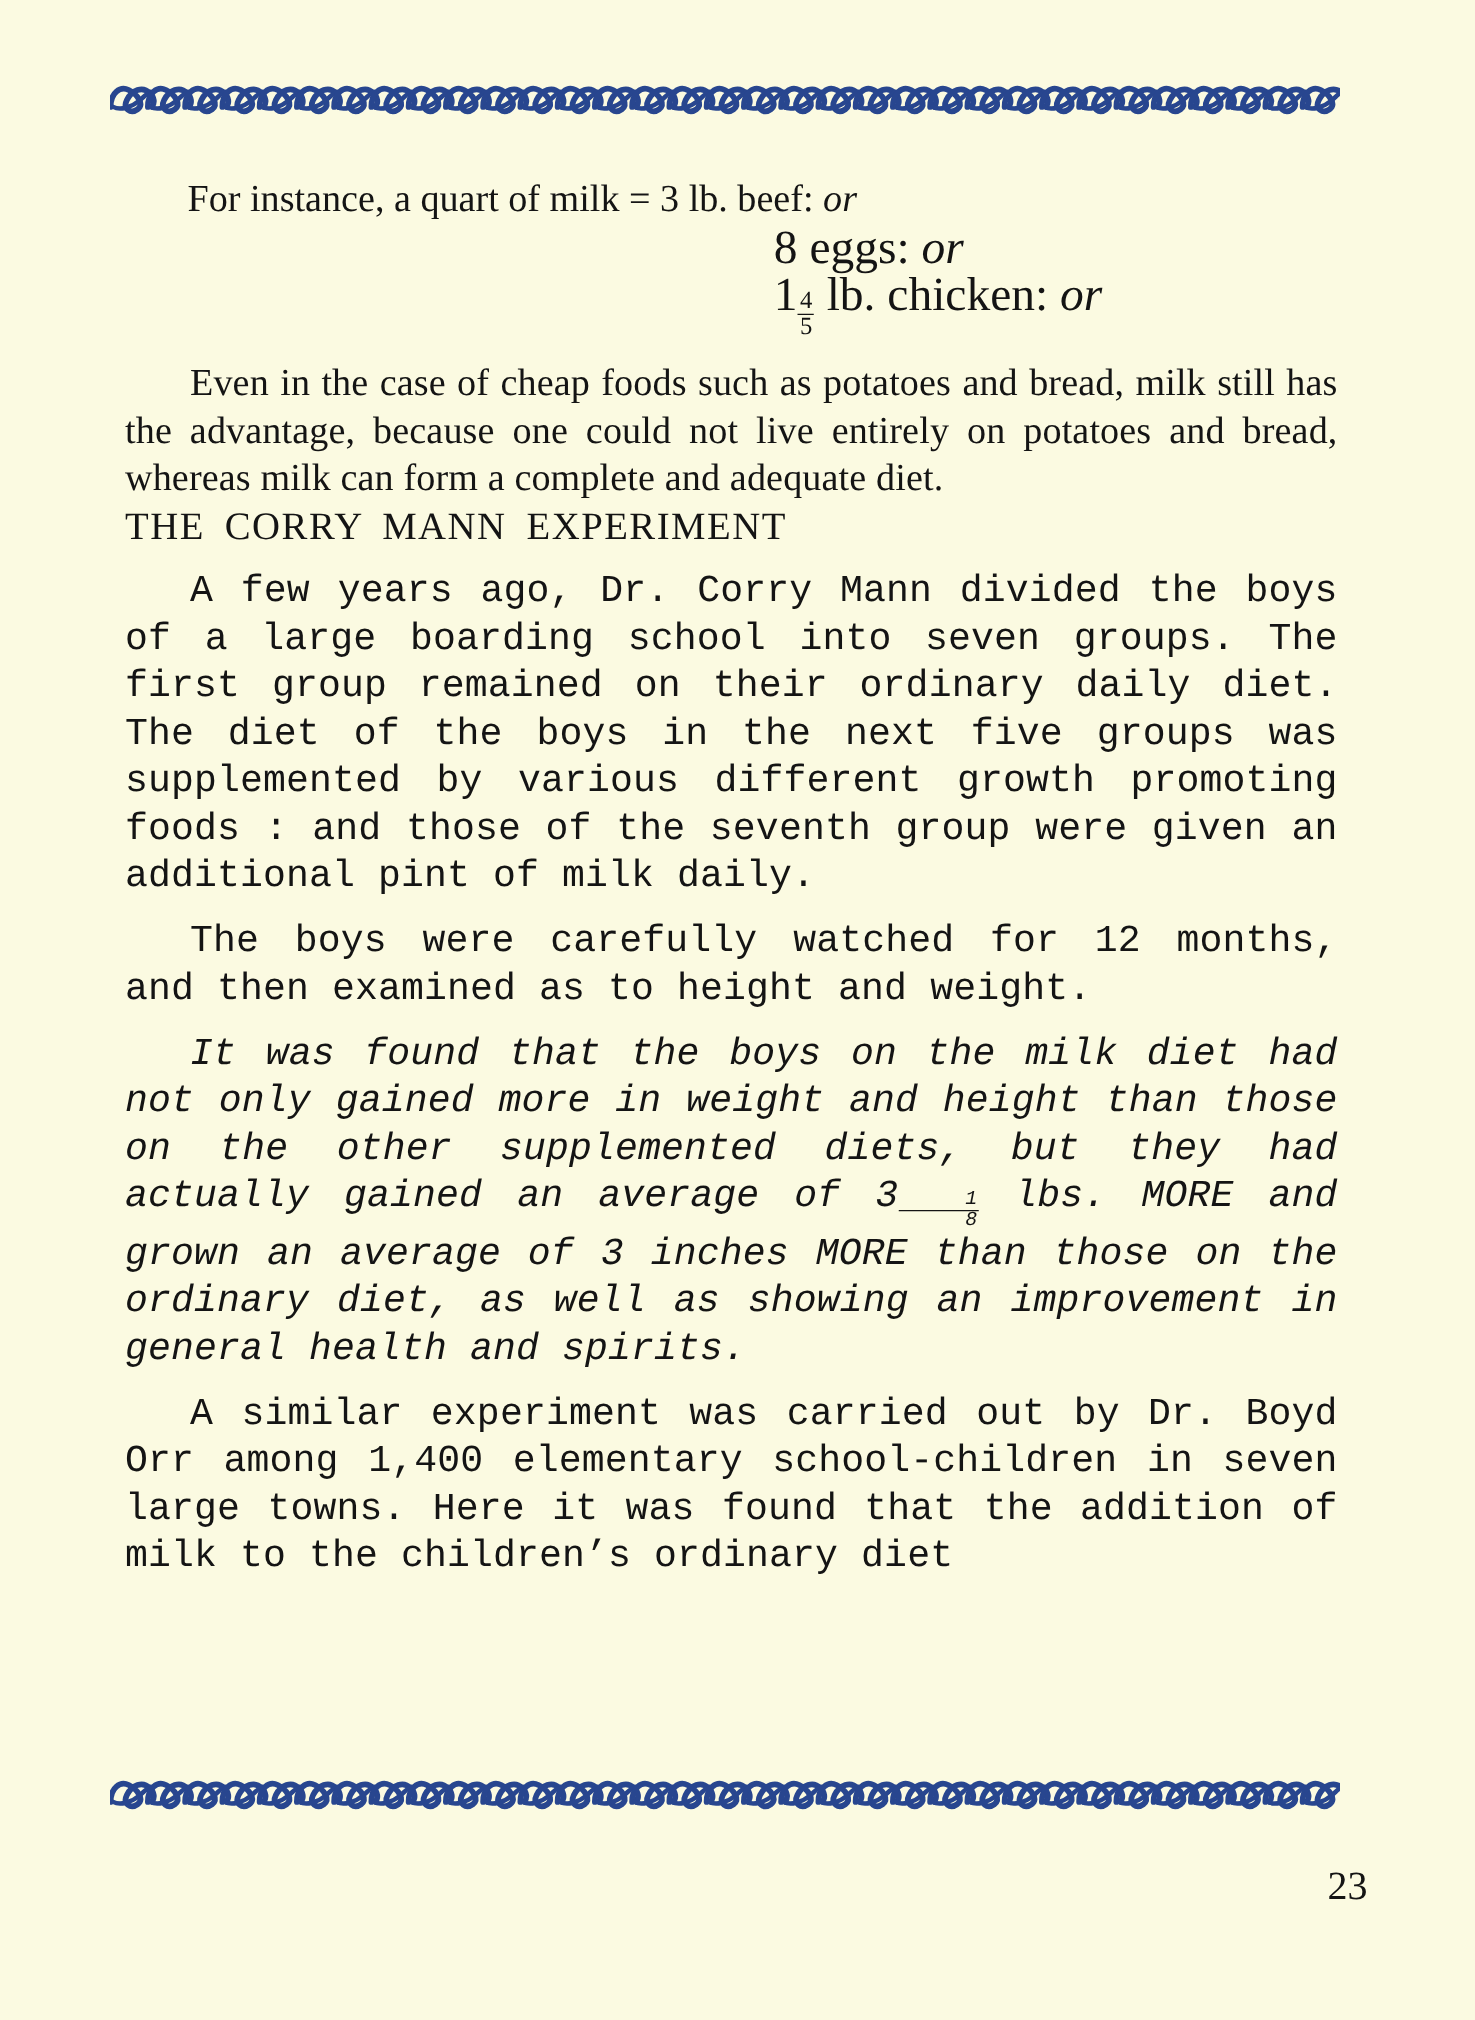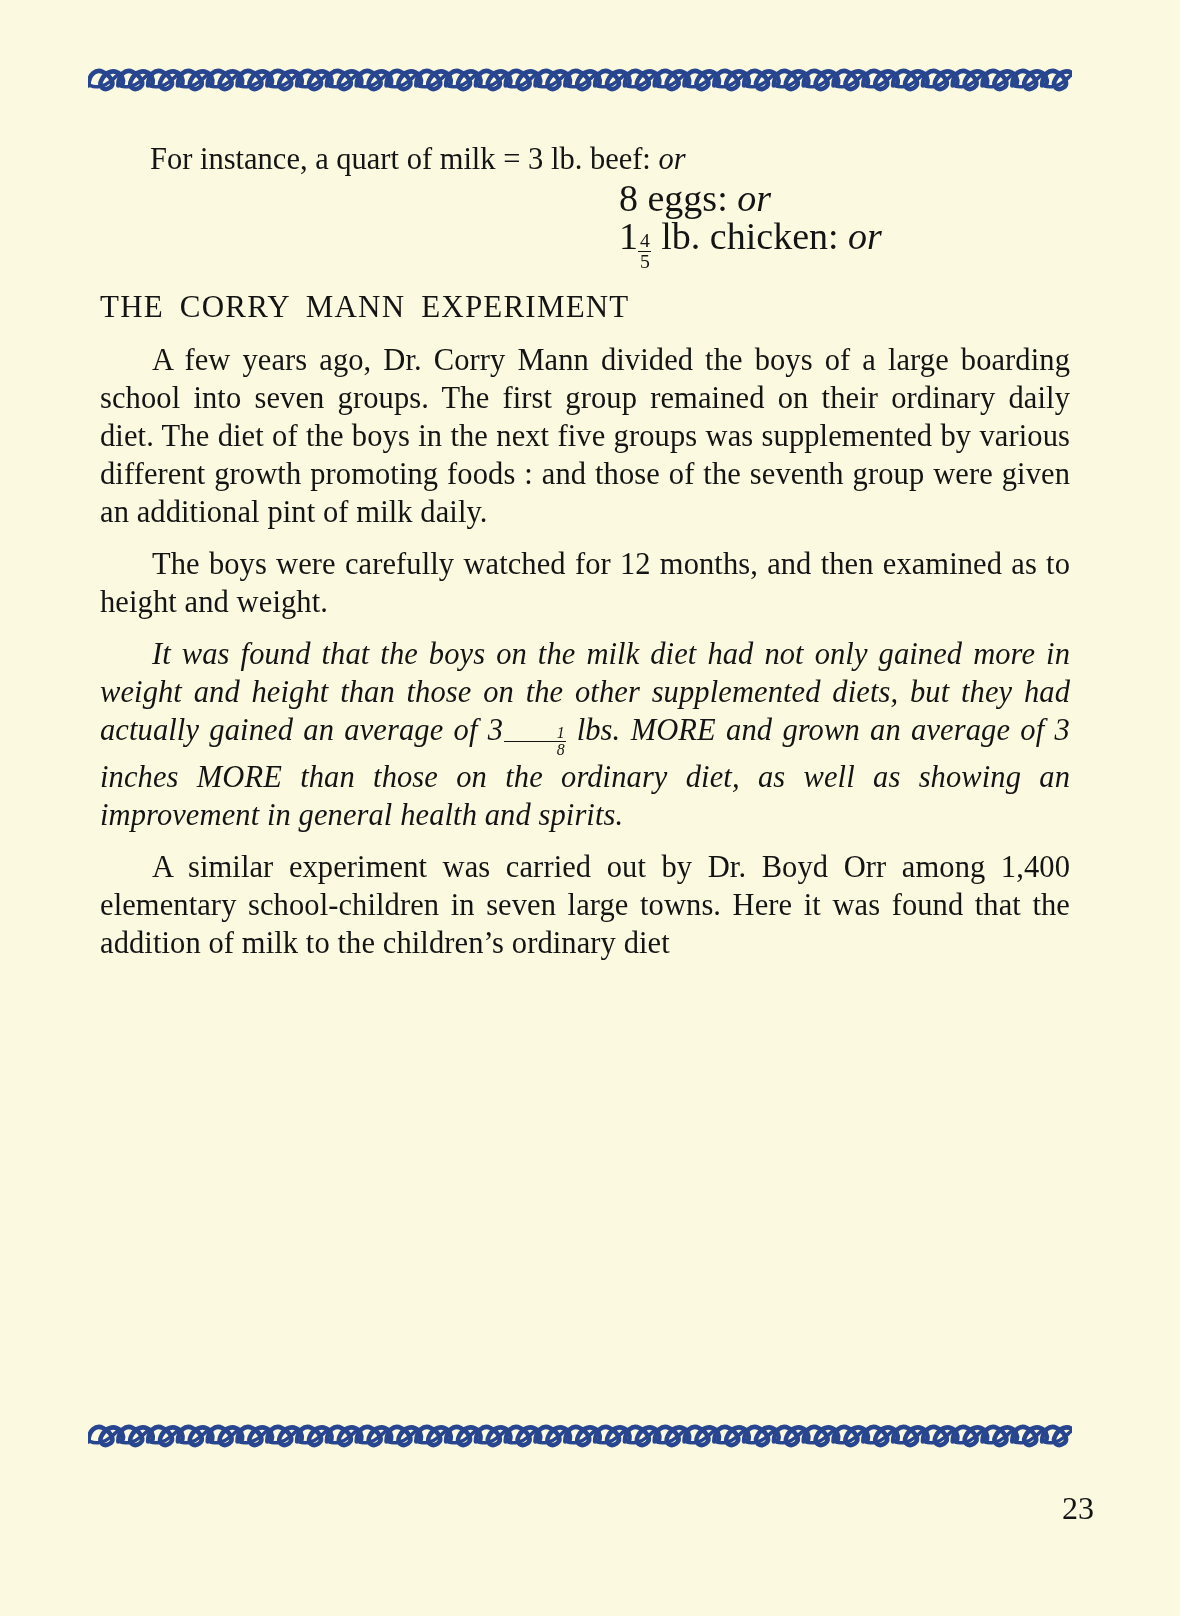--- a/index.html
+++ b/index.html
@@ -117,21 +117,21 @@
     word-spacing: 7px;
     margin: 0;
     padding: 0;
     line-height: 40px;
     text-align: left;
   }
 
   .section-gap-before { margin-top: 58px; }
   .section-gap-after  { margin-top: 14px; }
 
-  .para-gap { margin-top: 14px; }
+  .para-gap { margin-top: 14px; font-family: Liberation Mono, monospace; }
 
   .page-number {
     position: absolute;
     right: 86px;
     top: 1489px;
     font-size: 32px;
     line-height: 38px;
     text-align: right;
   }
 </style>
@@ -299,20 +299,21 @@
         <div class="item">
           <span>1</span><span class="frac">
               <span class="num">4</span>
               <span class="den">5</span>
             </span><span> lb. chicken:</span>
           <span class="or">or</span>
         </div>
       </div>
     </div>
 
+    <p class="indent">Even in the case of cheap foods such as potatoes and bread, milk still has the advantage, because one could not live entirely on potatoes and bread, whereas milk can form a complete and adequate diet.</p>
 
     <h2 class="heading section-gap-before">THE CORRY MANN EXPERIMENT</h2>
 
 
     <p class="indent para-gap">A few years ago, Dr. Corry Mann divided the boys of a large boarding school into seven groups. The first group remained on their ordinary daily diet. The diet of the boys in the next five groups was supplemented by various different growth promoting foods : and those of the seventh group were given an additional pint of milk daily.</p>
 
     <p class="indent para-gap">The boys were carefully watched for 12 months, and then examined as to height and weight.</p>
 
 
     <p class="indent para-gap italic"><span>It was found that the boys on the milk diet had not only gained more in weight and height than those on the other supplemented diets, but they had actually gained an average of 3</span><span class="frac">

